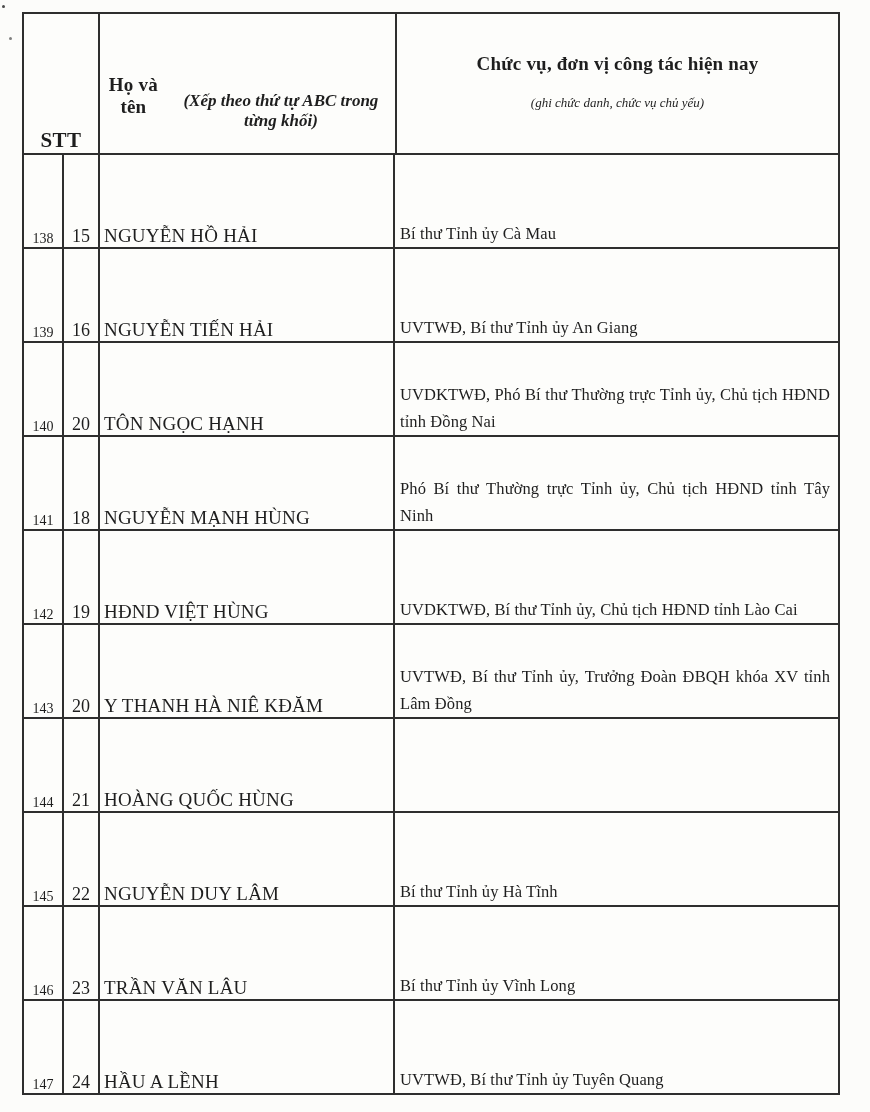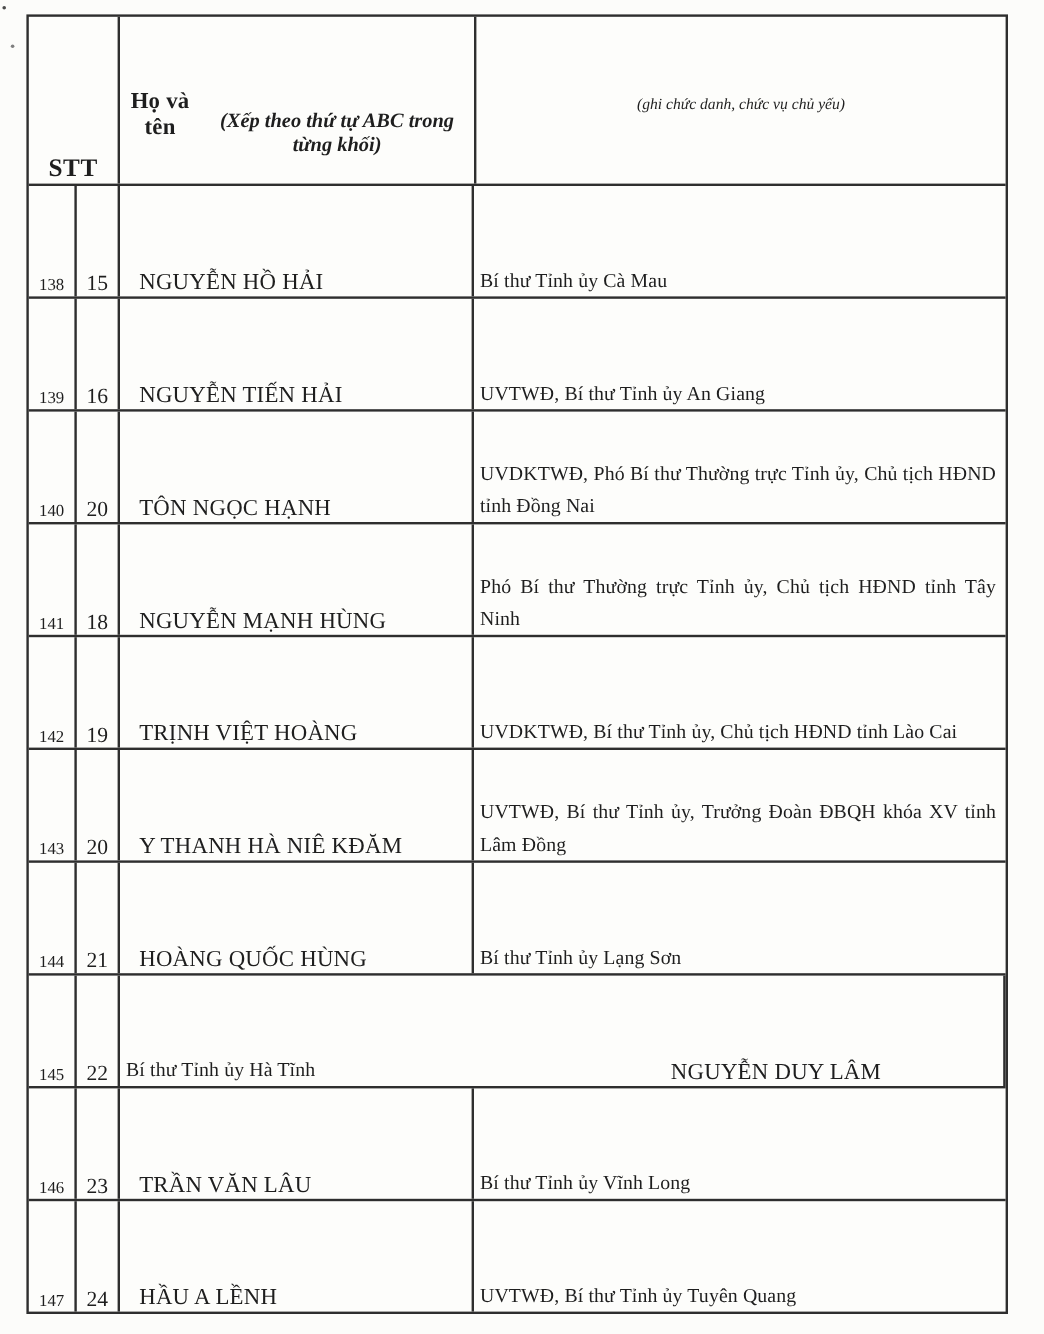--- a/index.html
+++ b/index.html
@@ -99,21 +99,21 @@
   }
   .c-sub {
     width: 36px;
     border-right: 2px solid #2e2e2e;
     justify-content: center;
     font-size: 18px;
   }
   .c-name {
     width: 295px;
     border-right: 2px solid #2e2e2e;
-    padding-left: 16px;
+    padding-left: 4px;
     padding-right: 6px;
     font-size: 19px;
     letter-spacing: .2px;
   }
   .c-pos {
     flex: 1;
     padding-left: 5px;
     padding-right: 8px;
     font-size: 16.5px;
     line-height: 27px;
@@ -134,20 +134,21 @@
 <div class="doc-table">
   <div class="hrow">
     <div class="cell h-stt">
       <span>STT</span>
     </div>
     <div class="cell h-name">
       <div class="h-title">Họ và tên</div>
       <div class="h-sub">(Xếp theo thứ tự ABC trong từng khối)</div>
     </div>
     <div class="cell h-pos">
+      <div class="h-title">Chức vụ, đơn vị công tác hiện nay</div>
       <div class="h-sub">(ghi chức danh, chức vụ chủ yếu)</div>
     </div>
   </div>
   <div id="table-body">
   <div class="row">
     <div class="cell c-no">
       <span>138</span>
     </div>
     <div class="cell c-sub">
       <span>15</span>
@@ -206,21 +207,21 @@
   </div>
 
   <div class="row">
     <div class="cell c-no">
       <span>142</span>
     </div>
     <div class="cell c-sub">
       <span>19</span>
     </div>
     <div class="cell c-name">
-      <span>TRỊNH VIỆT HOÀNG</span>
+      <span>HĐND VIỆT HÙNG</span>
     </div>
     <div class="cell c-pos">
       <span>UVDKTWĐ, Bí thư Tỉnh ủy, Chủ tịch HĐND tỉnh Lào Cai</span>
     </div>
   </div>
 
   <div class="row">
     <div class="cell c-no">
       <span>143</span>
     </div>
@@ -238,37 +239,34 @@
   <div class="row">
     <div class="cell c-no">
       <span>144</span>
     </div>
     <div class="cell c-sub">
       <span>21</span>
     </div>
     <div class="cell c-name">
       <span>HOÀNG QUỐC HÙNG</span>
     </div>
-    <div class="cell c-pos">
-      <span>Bí thư Tỉnh ủy Lạng Sơn</span>
-    </div>
   </div>
 
   <div class="row">
     <div class="cell c-no">
       <span>145</span>
     </div>
     <div class="cell c-sub">
       <span>22</span>
     </div>
+    <div class="cell c-name">
+      <span>NGUYỄN DUY LÂM</span>
+    </div>
     <div class="cell c-pos">
       <span>Bí thư Tỉnh ủy Hà Tĩnh</span>
-    </div>
-    <div class="cell c-name">
-      <span>NGUYỄN DUY LÂM</span>
     </div>
   </div>
 
   <div class="row">
     <div class="cell c-no">
       <span>146</span>
     </div>
     <div class="cell c-sub">
       <span>23</span>
     </div>

